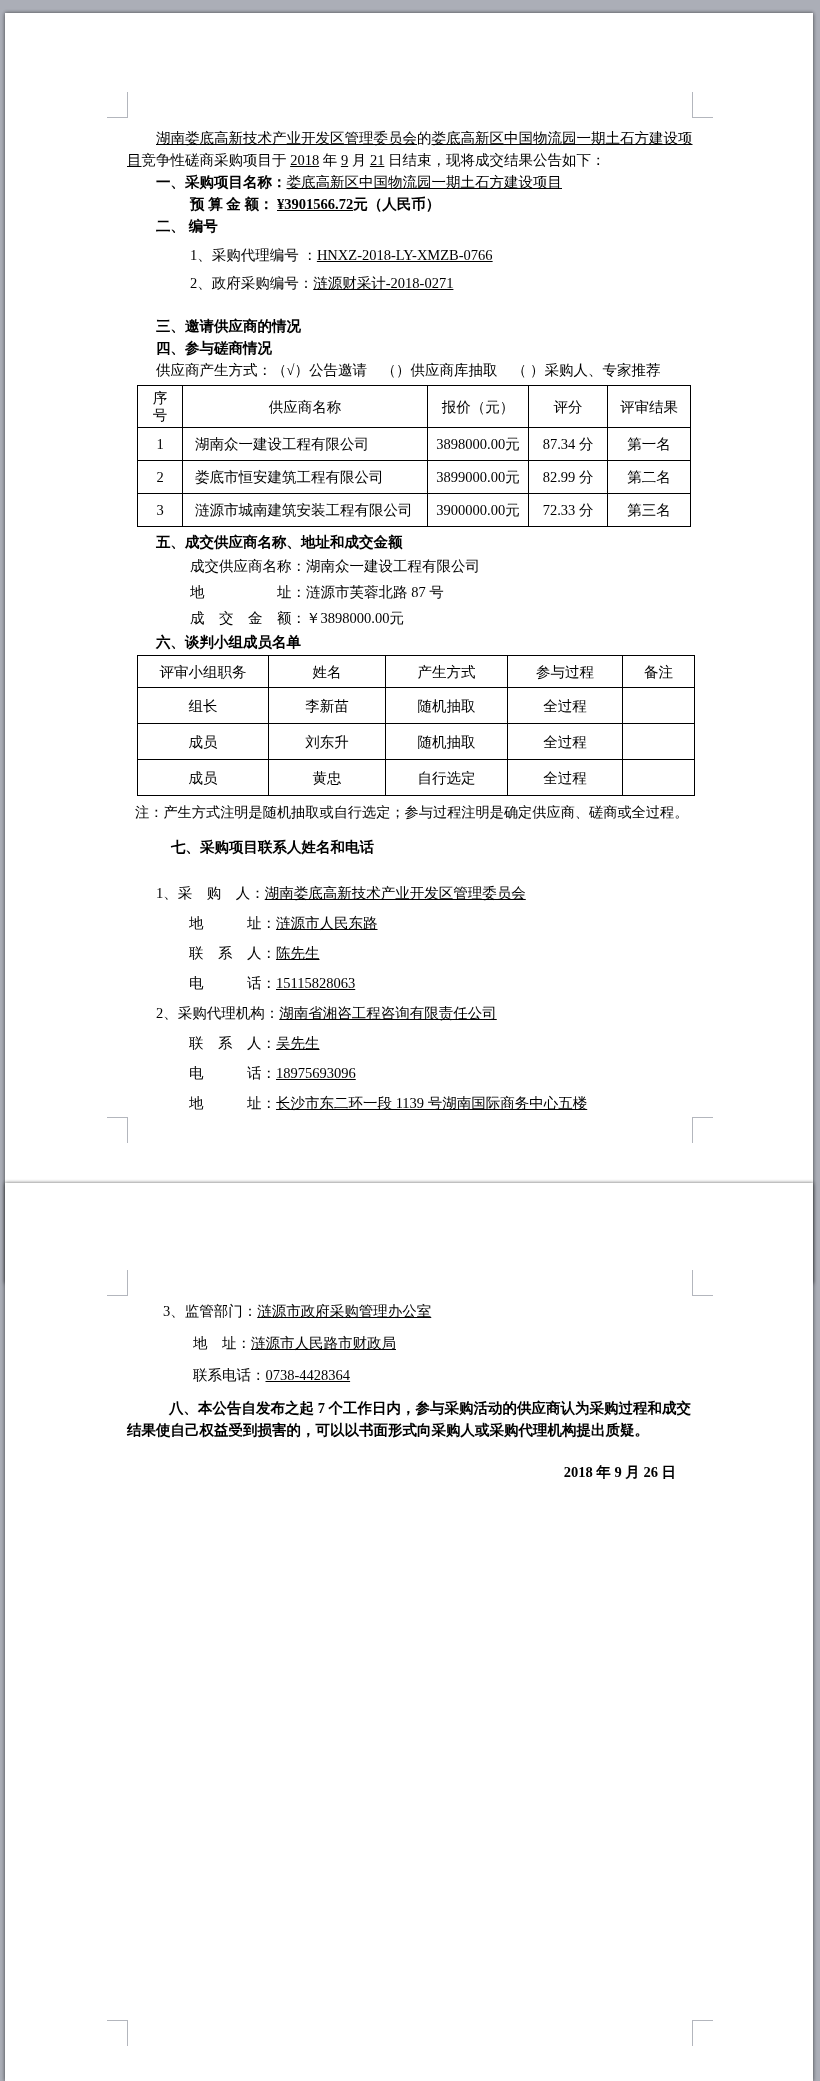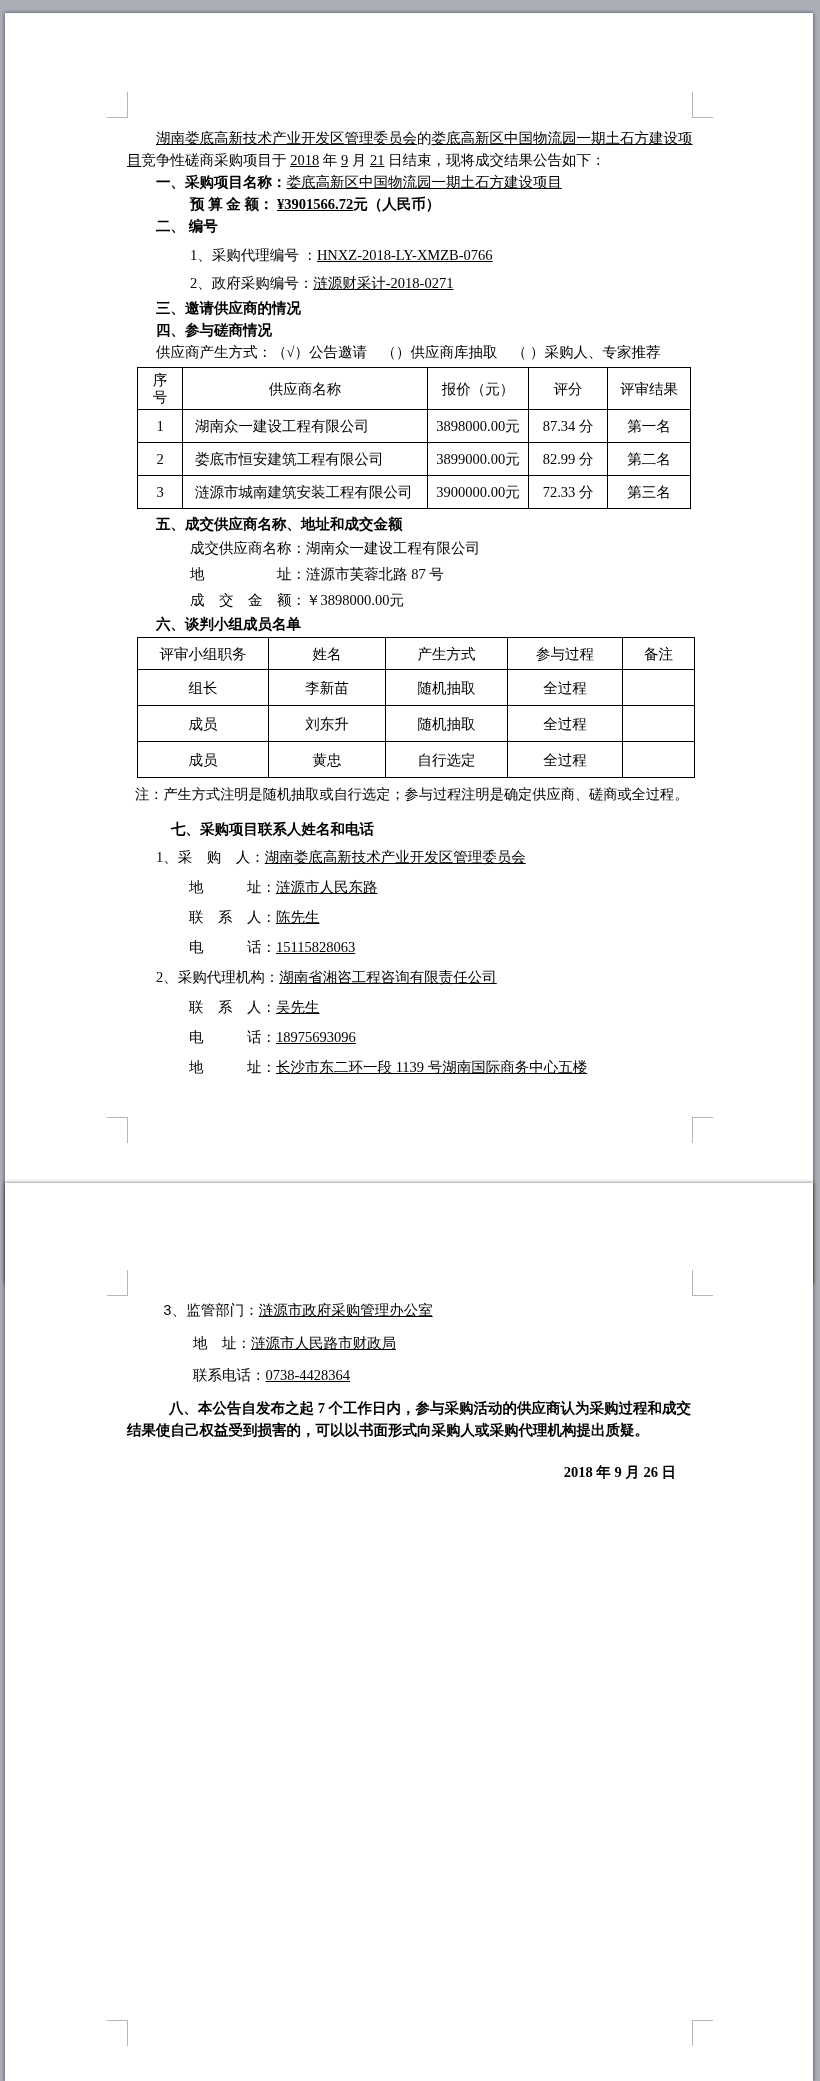--- a/index.html
+++ b/index.html
@@ -33,40 +33,40 @@
   #p1 .content{top:104px;}
   #p2 .content{top:112px;}
 
   .ln{line-height:22px;white-space:nowrap;}
   .b{font-weight:bold;}
   .u{text-decoration:underline;}
   .ind2{padding-left:29px;}
   .ind4{padding-left:63px;}
   .intro{margin-top:10px;}
   .item{line-height:24px;}
-  .mt2{margin-top:2px;}.mt4{margin-top:4px;}.mt6{margin-top:6px;}
+  .mt2{margin-top:20px;}.mt4{margin-top:4px;}.mt6{margin-top:6px;}
   .s5l{line-height:26px;}
   .h7{padding-left:44px;margin-top:14px;}
   .c{line-height:30px;white-space:nowrap;}
   .csub{padding-left:62px;}
 
   table{border-collapse:collapse;margin-left:10px;table-layout:fixed;}
   .t1{width:553px;margin-top:4px;}
   .t2{width:557px;margin-top:2px;}
   th,td{border:1.5px solid #000;font-weight:normal;font-size:14.5px;text-align:center;padding:0;overflow:hidden;}
   .t1 th{height:41px;}
   .t1 td{height:32px;}
   .t1 td.name{text-align:left;padding-left:12px;}
   th.seq{padding:0 13px;word-break:break-all;line-height:17px;}
   .t2 th{height:31px;}
   .t2 td{height:35px;}
   .note{font-size:14.2px;white-space:nowrap;padding-left:8px;margin-top:6px;line-height:20px;font-family:Liberation Serif, serif;}
 
   .p2l{line-height:32px;white-space:nowrap;}
-  .p2ind{padding-left:36px;font-family:Liberation Mono, monospace;}
+  .p2ind{padding-left:36px;}
   .p2sub{padding-left:66px;}
   .s8line{line-height:22px;white-space:nowrap;}
   .s8ind{padding-left:42px;margin-top:6px;}
   .date{margin-top:20px;text-align:right;padding-right:16px;line-height:22px;}
 </style>
 </head>
 <body>
 
 <div>
 

